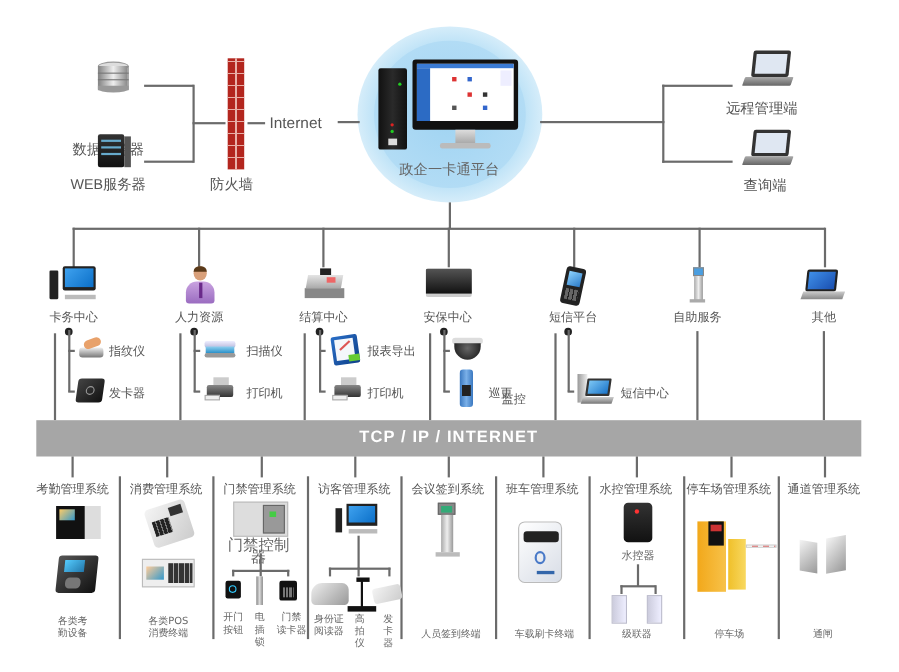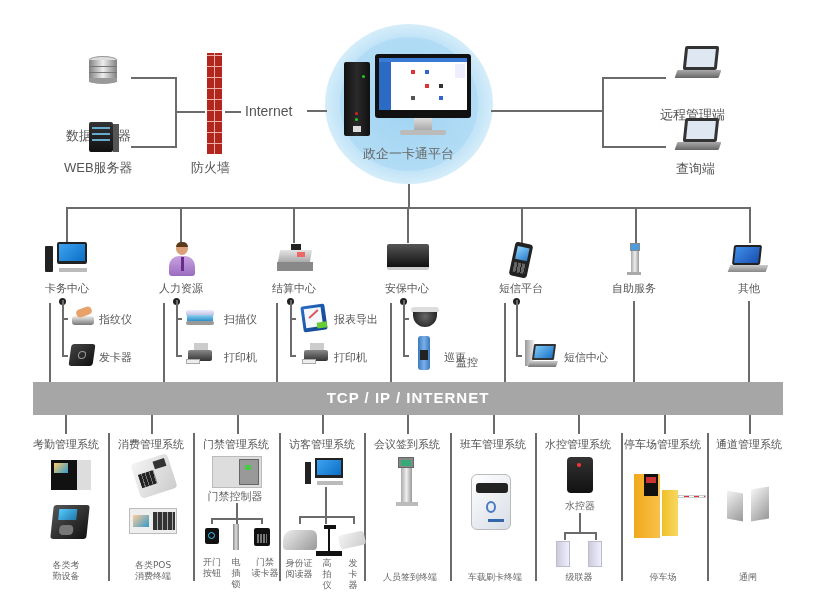--- a/index.html
+++ b/index.html
@@ -89,21 +89,21 @@
 <div class="ln" style="left:602px;top:77px;width:2px;height:71px;"></div>
 <div class="ln" style="left:602px;top:77px;width:64px;height:2px;"></div>
 <div class="ln" style="left:602px;top:146px;width:64px;height:2px;"></div>
 
 <div class="abs" style="left:676px;top:46px;width:46px;height:34px;">
   <div style="position:absolute;left:8px;top:0;width:34px;height:24px;background:#333;transform:skewX(-6deg);border-radius:2px;">
     <div style="position:absolute;left:3px;top:3px;width:28px;height:18px;background:#dfe7f2;"></div>
   </div>
   <div style="position:absolute;left:0;top:24px;width:44px;height:8px;background:linear-gradient(#aaa,#666);transform:skewX(-20deg);border-radius:1px;"></div>
 </div>
-<div class="lbl" style="left:660px;top:106px;">远程管理端</div>
+<div class="lbl" style="left:660px;top:90px;">远程管理端</div>
 
 <div class="abs" style="left:676px;top:118px;width:46px;height:34px;">
   <div style="position:absolute;left:8px;top:0;width:34px;height:24px;background:#333;transform:skewX(-6deg);border-radius:2px;">
     <div style="position:absolute;left:3px;top:3px;width:28px;height:18px;background:#dfe7f2;"></div>
   </div>
   <div style="position:absolute;left:0;top:24px;width:44px;height:8px;background:linear-gradient(#aaa,#666);transform:skewX(-20deg);border-radius:1px;"></div>
 </div>
 <div class="lbl" style="left:676px;top:160px;">查询端</div>
 
 <div class="ln" style="left:408px;top:184px;width:2px;height:24px;"></div>
@@ -318,21 +318,21 @@
 </div>
 <div class="lbl-xs" style="left:128px;top:560px;width:50px;">
   <div>各类POS</div>
     <div>消费终端</div>
 </div>
 
 <div class="abs" style="left:212px;top:456px;width:50px;height:32px;background:#ddd;border:1px solid #bbb;">
   <div style="position:absolute;left:26px;top:2px;width:20px;height:26px;background:#999;border:1px solid #666;"></div>
   <div style="position:absolute;left:32px;top:8px;width:6px;height:5px;background:#4c4;"></div>
 </div>
-<div class="lbl-xs" style="left:207px;top:491px;width:56px;font-size:11px;text-align:center;">门禁控制器</div>
+<div class="lbl-xs" style="left:207px;top:491px;width:56px;font-size:14px;text-align:center;">门禁控制器</div>
 <div class="ln" style="left:236px;top:503px;width:2px;height:16px;"></div>
 <div class="ln" style="left:211px;top:518px;width:52px;height:2px;"></div>
 <div class="ln" style="left:211px;top:518px;width:2px;height:6px;"></div>
 <div class="ln" style="left:236px;top:518px;width:2px;height:6px;"></div>
 <div class="ln" style="left:261px;top:518px;width:2px;height:6px;"></div>
 <div class="abs" style="left:205px;top:528px;width:14px;height:16px;background:#111;border-radius:2px;">
   <div style="position:absolute;left:3px;top:4px;width:7px;height:7px;border:1px solid #3cf;border-radius:50%;"></div>
 </div>
 <div class="abs" style="left:233px;top:524px;width:6px;height:26px;background:linear-gradient(90deg,#888,#ddd,#888);"></div>
 <div class="abs" style="left:254px;top:528px;width:16px;height:18px;background:#111;border-radius:2px;">

